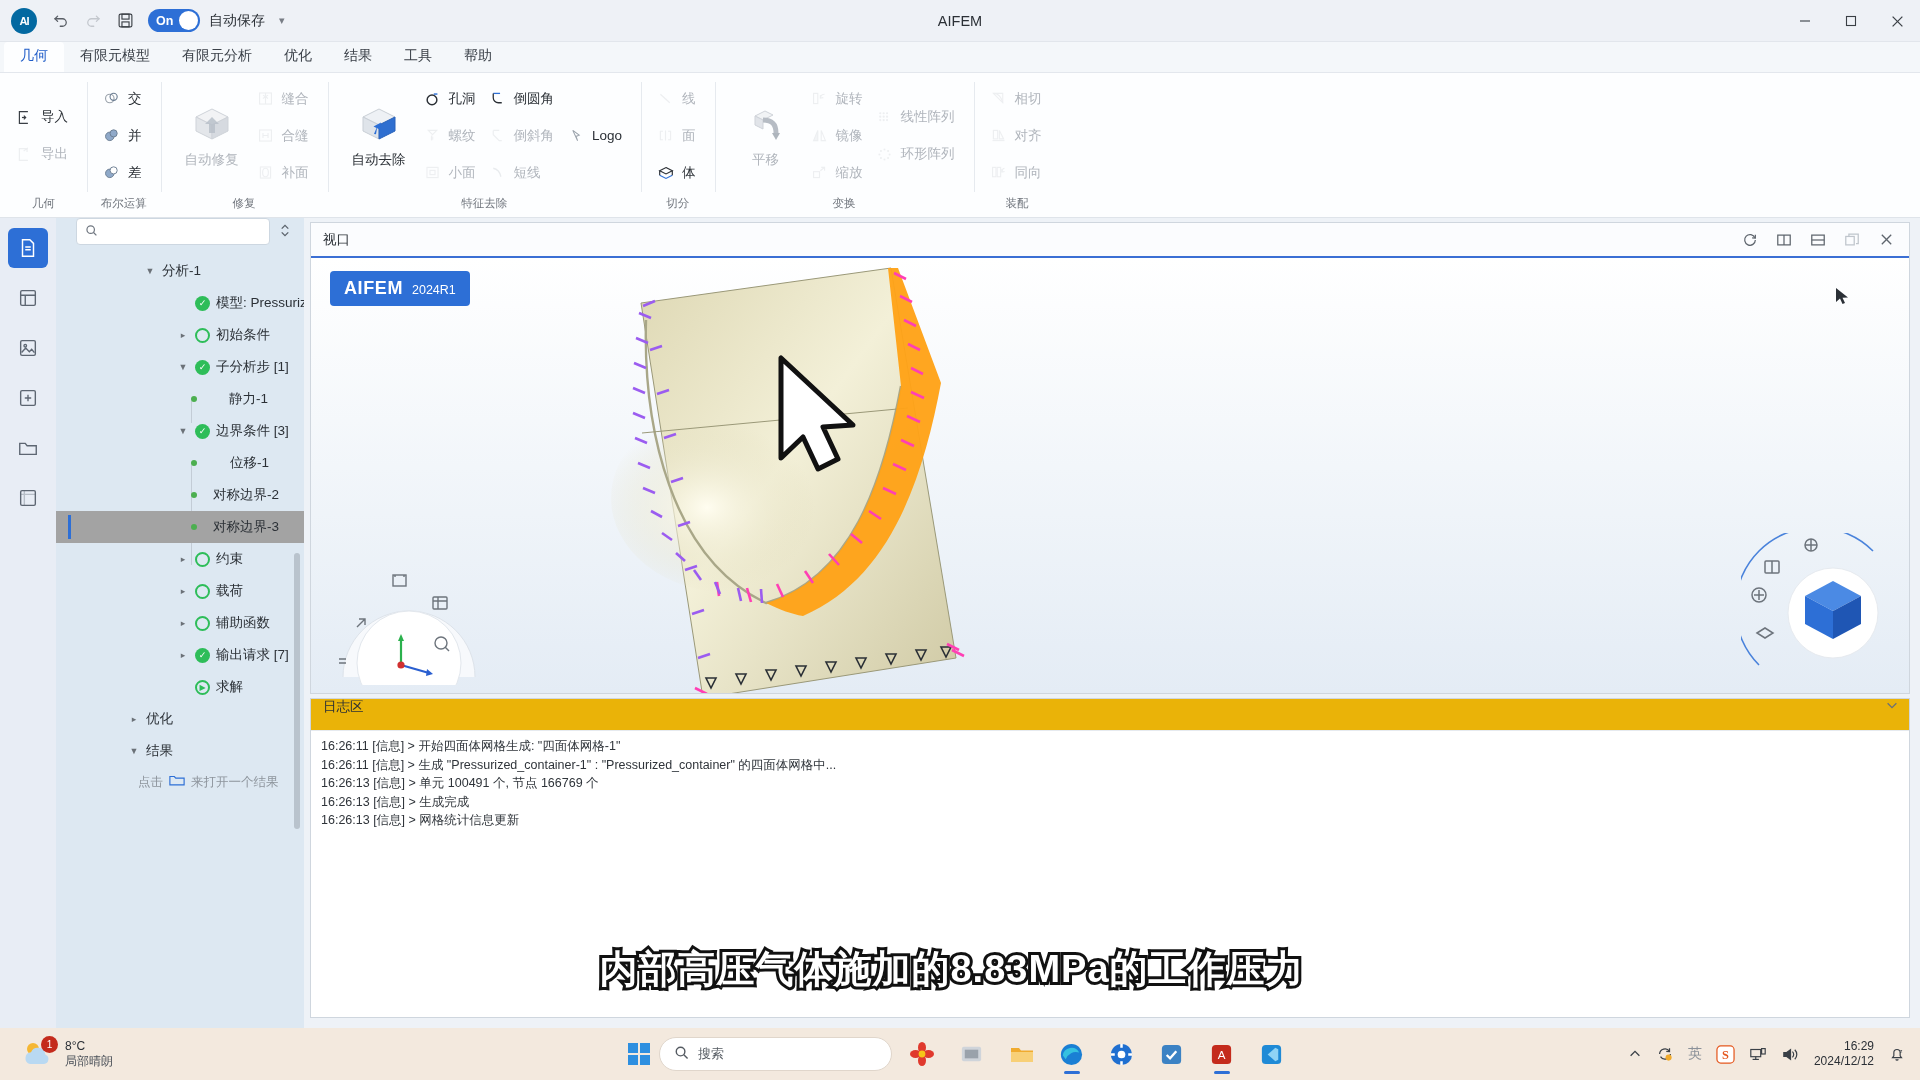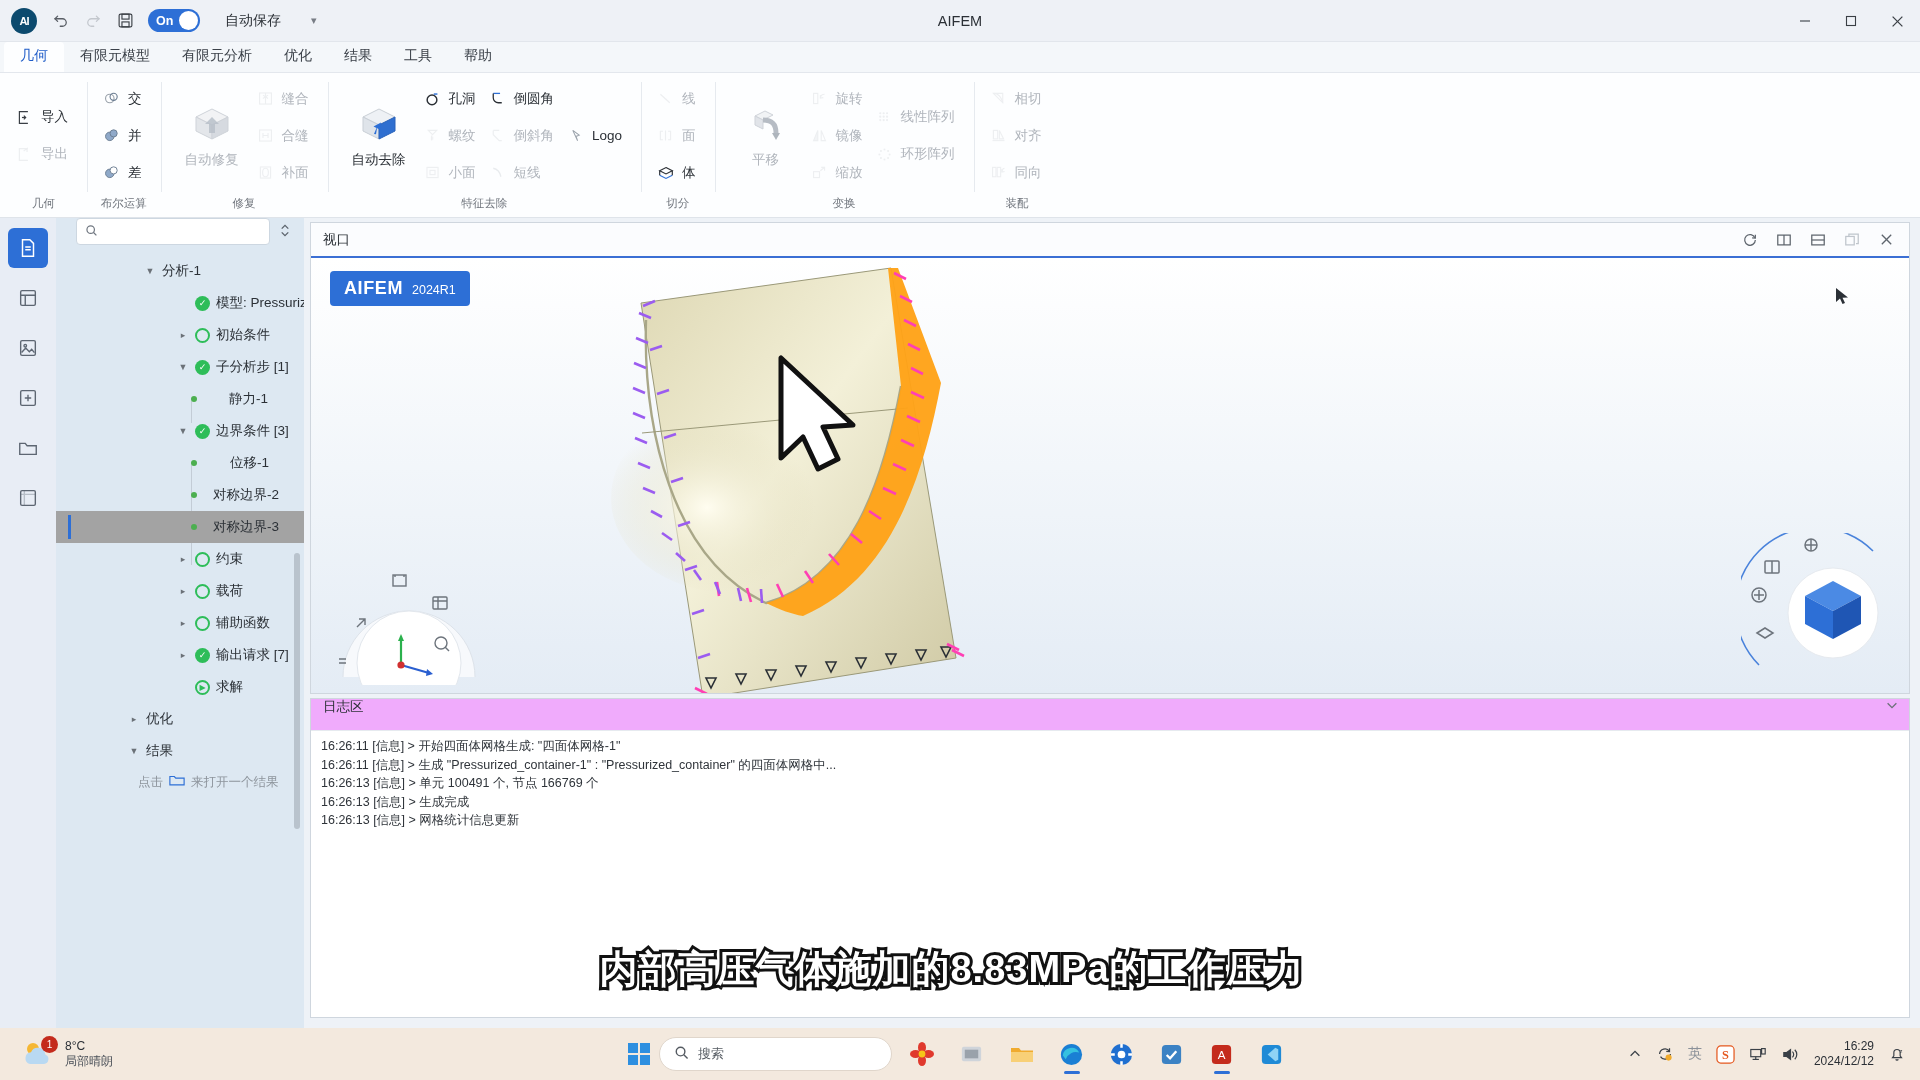--- a/index.html
+++ b/index.html
@@ -12,31 +12,31 @@
   #app { position:relative; width:1920px; height:1080px; }
 
   
   .titlebar {
     position:absolute; top:0; left:0; width:1920px; height:42px;
     background:#eef1f6; display:flex; align-items:center;
     border-bottom:1px solid #e2e6ec;
   }
   .app-logo {
     width:26px; height:26px; border-radius:50%;
-    background:#0c4a6e; margin-left:11px; flex:none;
+    background:#0369a1; margin-left:11px; flex:none;
     display:flex; align-items:center; justify-content:center;
     color:#fff; font-size:11px; font-weight:bold; letter-spacing:-1px;
   }
   .qat { display:flex; align-items:center; gap:2px; margin-left:9px; }
   .qat-btn {
     width:30px; height:28px; display:flex; align-items:center; justify-content:center;
     color:#5a5f66; font-size:17px; border-radius:4px;
   }
   .qat-btn.disabled { color:#c3c7cd; }
-  .toggle-wrap { display:flex; align-items:center; gap:25px; margin-left:8px; }
+  .toggle-wrap { display:flex; align-items:center; gap:9px; margin-left:8px; }
   .toggle {
     width:52px; height:23px; border-radius:12px; background:#2d6fd6;
     position:relative; display:flex; align-items:center;
   }
   .toggle .tlabel { color:#fff; font-size:12.5px; margin-left:8px; font-weight:600; }
   .toggle .knob {
     position:absolute; right:2px; top:2px; width:19px; height:19px;
     border-radius:50%; background:#fff;
   }
   .autosave-text { font-size:14px; color:#2b3036; }
@@ -187,21 +187,21 @@
   .navcube-wrap { position:absolute; right:18px; bottom:10px; width:150px; height:150px; }
   .viewwheel { position:absolute; left:18px; bottom:8px; width:160px; height:118px; }
   .vp-cursor-ico { position:absolute; right:56px; top:28px; font-size:19px; color:#2b3036; }
 
   
   .log-panel {
     position:absolute; left:310px; top:698px; right:10px; bottom:62px;
     background:#fff; border:1px solid #cfd6de; display:flex; flex-direction:column;
   }
   .log-header {
-    height:32px; background:#f0abfc; display:flex; align-items:center;
+    height:32px; background:#eab308; display:flex; align-items:center;
     padding:0 10px 16px 12px; border-bottom:1px solid #e6eaef;
   }
   .log-title { font-size:13.5px; color:#2b3036; flex:1; }
   .log-body { flex:1; padding:6px 0 0 10px; overflow:hidden; }
   .log-line {
     font-size:12.5px; color:#2f343a; line-height:18.6px; white-space:nowrap;
   }
 
   
   .subtitle {

